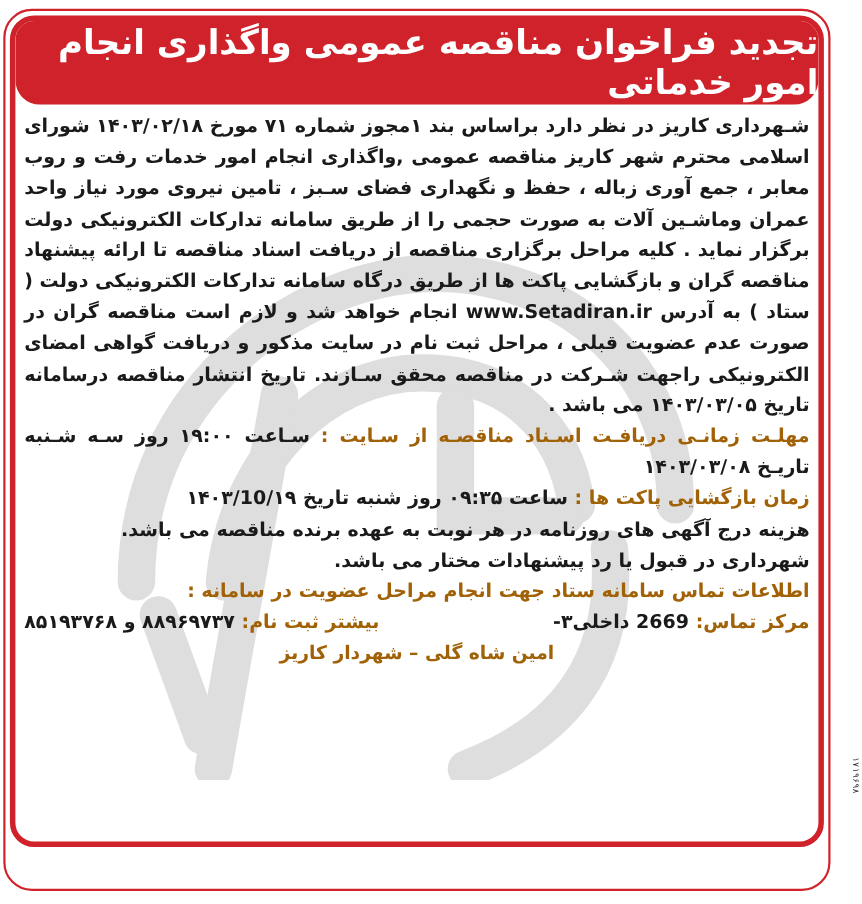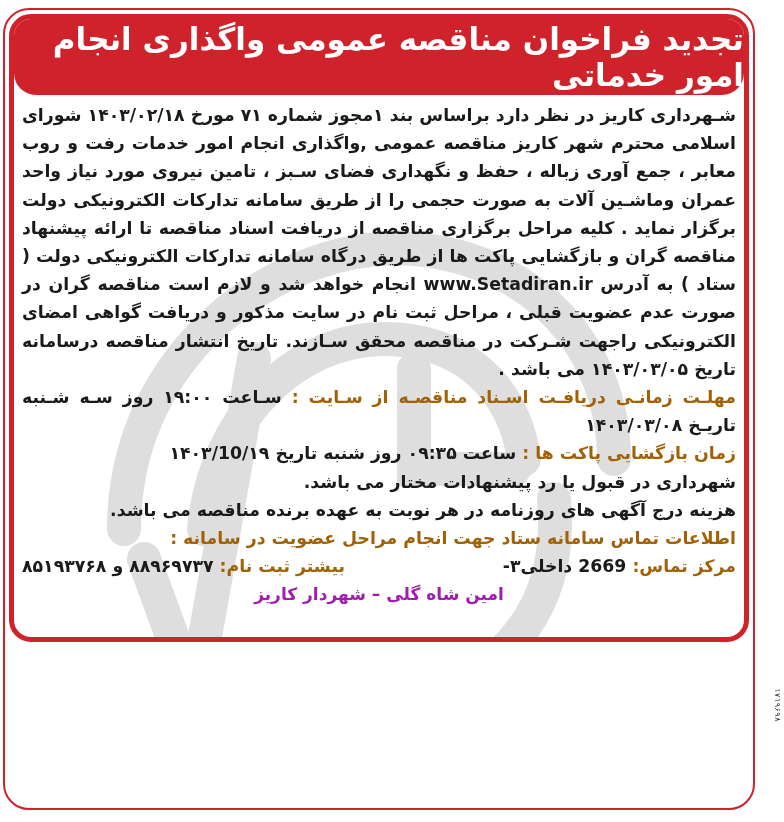--- a/index.html
+++ b/index.html
@@ -5,21 +5,21 @@
     html, body { margin: 0; padding: 0; background: #ffffff; }
     body {
       width: 784px; height: 822px; position: relative; overflow: hidden;
       font-family: "DejaVu Sans", sans-serif;
     }
     .frame-outer {
       position: absolute; left: 3px; top: 8px; width: 752px; height: 802px;
       border: 2px solid #d0222a; border-radius: 26px; box-sizing: border-box;
     }
     .frame-inner {
-      position: absolute; left: 9px; top: 14px; width: 740px; height: 628px;
+      position: absolute; left: 9px; top: 14px; width: 740px; height: 756px;
       border: 5px solid #d0222a; border-radius: 22px; box-sizing: border-box;
       background: #ffffff; overflow: hidden;
     }
     .title-bar {
       position: absolute; left: 0; top: 0; right: 0; height: 76px;
       background: #d0222a; border-bottom-left-radius: 22px; border-bottom-right-radius: 22px;
       display: flex; align-items: center; justify-content: center;
     }
     .title-bar h1 {
       margin: 0; color: #ffffff; font-family: "DejaVu Sans", sans-serif;
@@ -33,21 +33,21 @@
       position: absolute; left: 8px; right: 8px; top: 82px;
       direction: rtl; text-align: justify; text-align-last: right;
       font-family: "DejaVu Sans", sans-serif; font-size: 17.3px; line-height: 28.2px;
       color: #1a1a1a; font-weight: bold;
     }
     .body-text p { margin: 0; }
     .red { color: #a16207; }
     .b { font-weight: 700; }
     .ltr { direction: ltr; unicode-bidi: embed; }
     .sig {
-      text-align: center; color: #a21caf; font-weight: bold; font-size: 17px;
+      text-align: center; color: #a16207; font-weight: bold; font-size: 17px;
       margin-top: 8px; text-align-last: center;
     }
     .contact-row { display: flex; justify-content: space-between; }
     .side-code {
       position: absolute; right: 2px; top: 688px; width: 12px;
       writing-mode: vertical-rl; font-size: 8px; color: #333; font-family: "DejaVu Sans Mono", monospace;
       line-height: 10px;
     }
   </style>
 </head>
@@ -71,22 +71,22 @@
       <path d="M60 330 L 100 440"></path>
     </g>
   </svg>
 
   <div class="body-text">
     <p><span class="b">شـهرداری کاریز  در نظر دارد</span><span> براساس بند ۱مجوز شماره ۷۱ مورخ ۱۴۰۳/۰۲/۱۸ شورای اسلامی محترم شهر کاریز مناقصه عمومی ,واگذاری انجام امور خدمات رفت و روب معابر ، جمع  آوری زباله ، حفظ و نگهداری فضای سـبز ، تامین نیروی مورد نیاز واحد عمران وماشـین آلات به صورت حجمی را از طریق سامانه تدارکات الکترونیکی دولت برگزار نماید . کلیه مراحل برگزاری مناقصه از دریافت  اسناد مناقصه تا ارائه پیشنهاد مناقصه گران و بازگشایی پاکت ها از طریق درگاه سامانه تدارکات الکترونیکی دولت ( ستاد ) به آدرس </span><span class="ltr">www.Setadiran.ir</span><span> انجام خواهد شد و لازم است مناقصه گران در صورت عدم عضویت قبلی ، مراحل ثبت نام در سایت مذکور و دریافت گواهی امضای الکترونیکی راجهت شـرکت در مناقصه محقق سـازند. تاریخ انتشار مناقصه درسامانه تاریخ ۱۴۰۳/۰۳/۰۵ می باشد .</span></p>
 
     <p><span class="red">مهلـت زمانـی دریافـت اسـناد مناقصـه از سـایت :</span><span> سـاعت ۱۹:۰۰ روز سـه شـنبه  تاریـخ ۱۴۰۳/۰۳/۰۸</span></p>
     <p><span class="red">زمان بازگشایی پاکت ها :</span><span> ساعت ۰۹:۳۵ روز  شنبه تاریخ  ۱۴۰۳/10/۱۹</span></p>
 
+    <p>هزینه درج آگهی های روزنامه در هر نوبت به  عهده برنده مناقصه می باشد.</p>
     <p>شهرداری در قبول یا رد پیشنهادات مختار می باشد.</p>
-    <p>هزینه درج آگهی های روزنامه در هر نوبت به  عهده برنده مناقصه می باشد.</p>
 
 
     <p class="red">اطلاعات تماس سامانه ستاد جهت انجام مراحل عضویت در سامانه :</p>
     <div class="contact-row">
       <span><span class="red">مرکز تماس:</span><span> 2669 داخلی۳-</span></span>
       <span><span class="red">بیشتر ثبت نام:</span><span> ۸۸۹۶۹۷۳۷ و ۸۵۱۹۳۷۶۸</span></span>
     </div>
 
     <p class="sig">امین شاه گلی – شهردار کاریز</p>
   </div>

